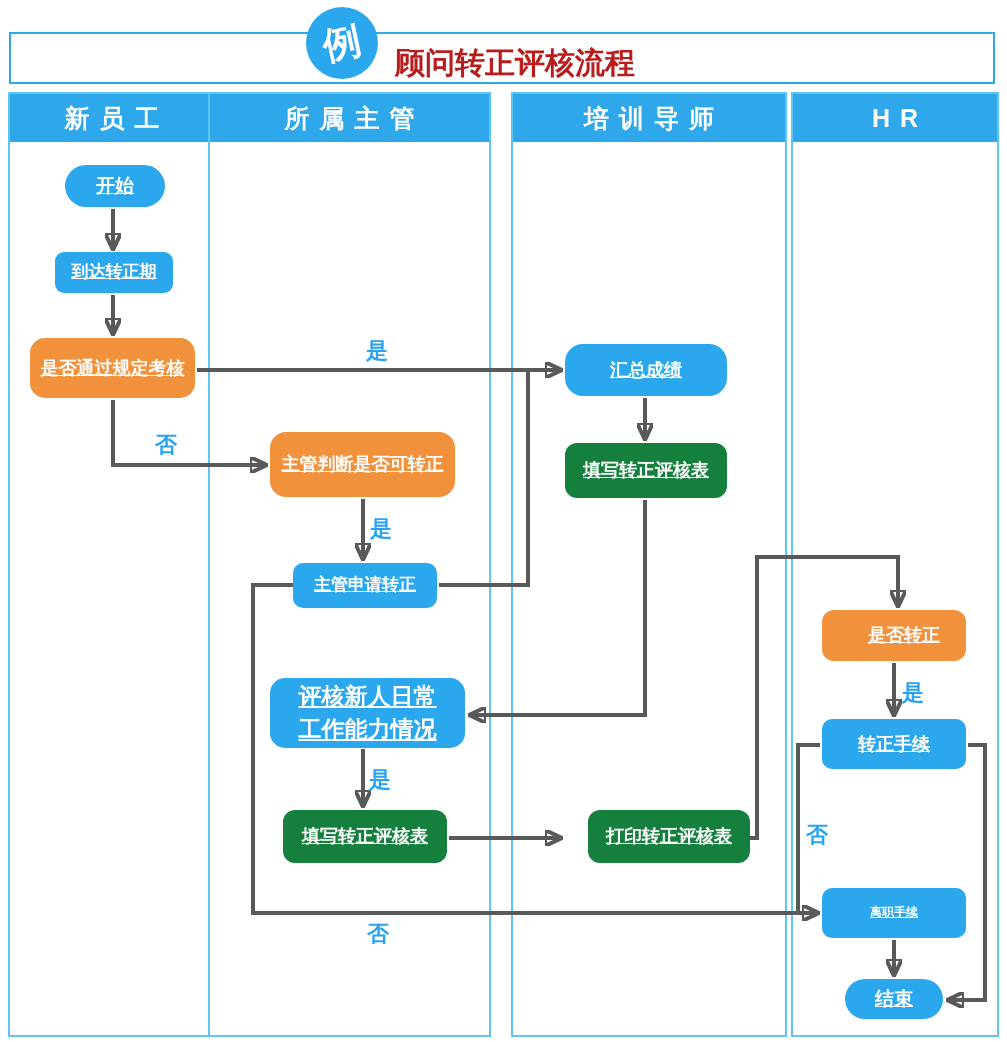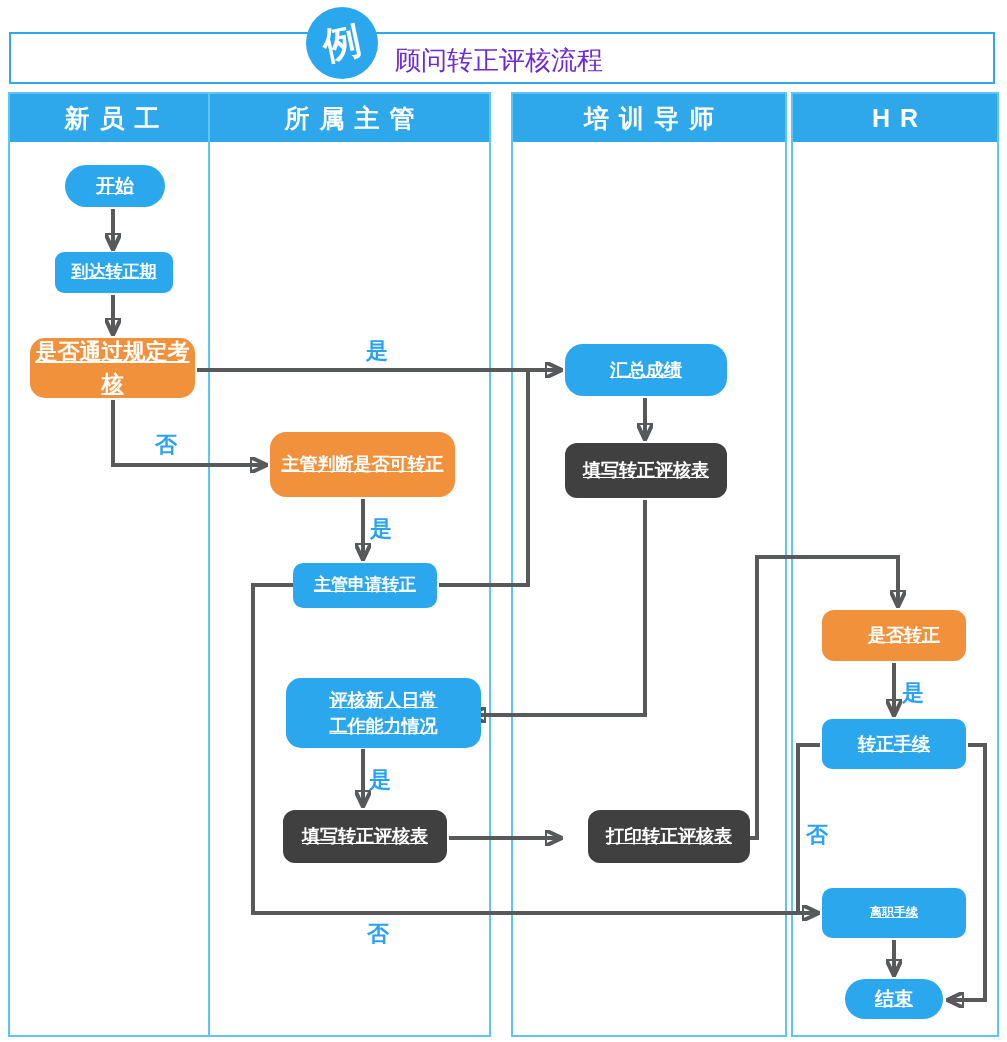--- a/index.html
+++ b/index.html
@@ -13,39 +13,39 @@
   #lane-0{left:8px;width:208px;}
   #lane-1{left:208px;width:283px;}
   #lane-2{left:511px;width:276px;}
   #lane-3{left:791px;width:208px;}
 
   
   .title-box{position:absolute;left:9px;top:32px;width:986px;height:52px;border:2px solid #2ea8ea;box-sizing:border-box;z-index:1;background:#fff;}
   .title-badge{position:absolute;left:306px;top:7px;width:72px;height:72px;border-radius:50%;background:#2ba7ee;
                color:#fff;display:flex;align-items:center;justify-content:center;font-size:38px;font-weight:bold;z-index:4;}
   .title-badge span{display:block;transform:rotate(-12deg);}
-  .title-text{position:absolute;left:395px;top:43px;font-size:26px;font-weight:normal;color:#6d28d9;z-index:4;}
+  .title-text{position:absolute;left:395px;top:43px;font-size:30px;font-weight:bold;color:#b91c1c;z-index:4;}
 
   
   #edges{position:absolute;left:0;top:0;z-index:1;}
   #edges path{fill:none;stroke:#58595b;stroke-width:4;}
 
   
   .node{position:absolute;display:flex;align-items:center;justify-content:center;color:#fff;font-weight:bold;
         text-align:center;z-index:2;box-sizing:border-box;white-space:pre-line;line-height:1.45;text-decoration:underline;}
   .blue{background:#2ba7ee;}
   .orange{background:#f2913c;}
-  .green{background:#404040;}
+  .green{background:#15803d;}
 
   #n-start{left:65px;top:165px;width:100px;height:42px;border-radius:21px;font-size:19px;}
   #n-reach{left:55px;top:252px;width:118px;height:41px;border-radius:9px;font-size:17px;}
-  #n-pass{left:30px;top:338px;width:165px;height:60px;border-radius:15px;font-size:22px;}
+  #n-pass{left:30px;top:338px;width:165px;height:60px;border-radius:15px;font-size:18px;}
   #n-judge{left:270px;top:432px;width:185px;height:65px;border-radius:16px;font-size:18px;}
   #n-apply{left:293px;top:563px;width:144px;height:45px;border-radius:10px;font-size:17px;}
-  #n-evaluate{left:270px;top:678px;width:195px;height:70px;border-radius:15px;font-size:18px;margin-left:16px;}
+  #n-evaluate{left:270px;top:678px;width:195px;height:70px;border-radius:15px;font-size:23px;}
   #n-fillsup{left:283px;top:810px;width:164px;height:53px;border-radius:12px;font-size:18px;}
   #n-summarize{left:565px;top:344px;width:162px;height:52px;border-radius:18px;font-size:18px;}
   #n-fillmentor{left:565px;top:443px;width:162px;height:55px;border-radius:12px;font-size:18px;}
   #n-print{left:565px;top:810px;width:162px;height:53px;border-radius:12px;font-size:18px;margin-left:23px;}
   #n-isregular{left:822px;top:610px;width:144px;height:51px;border-radius:12px;font-size:18px;padding-left:20px;}
   #n-procedure{left:822px;top:719px;width:144px;height:50px;border-radius:10px;font-size:18px;}
   #n-resign{left:822px;top:888px;width:144px;height:50px;border-radius:10px;font-size:12px;}
   #n-end{left:845px;top:979px;width:98px;height:40px;border-radius:20px;font-size:19px;}
 
   

